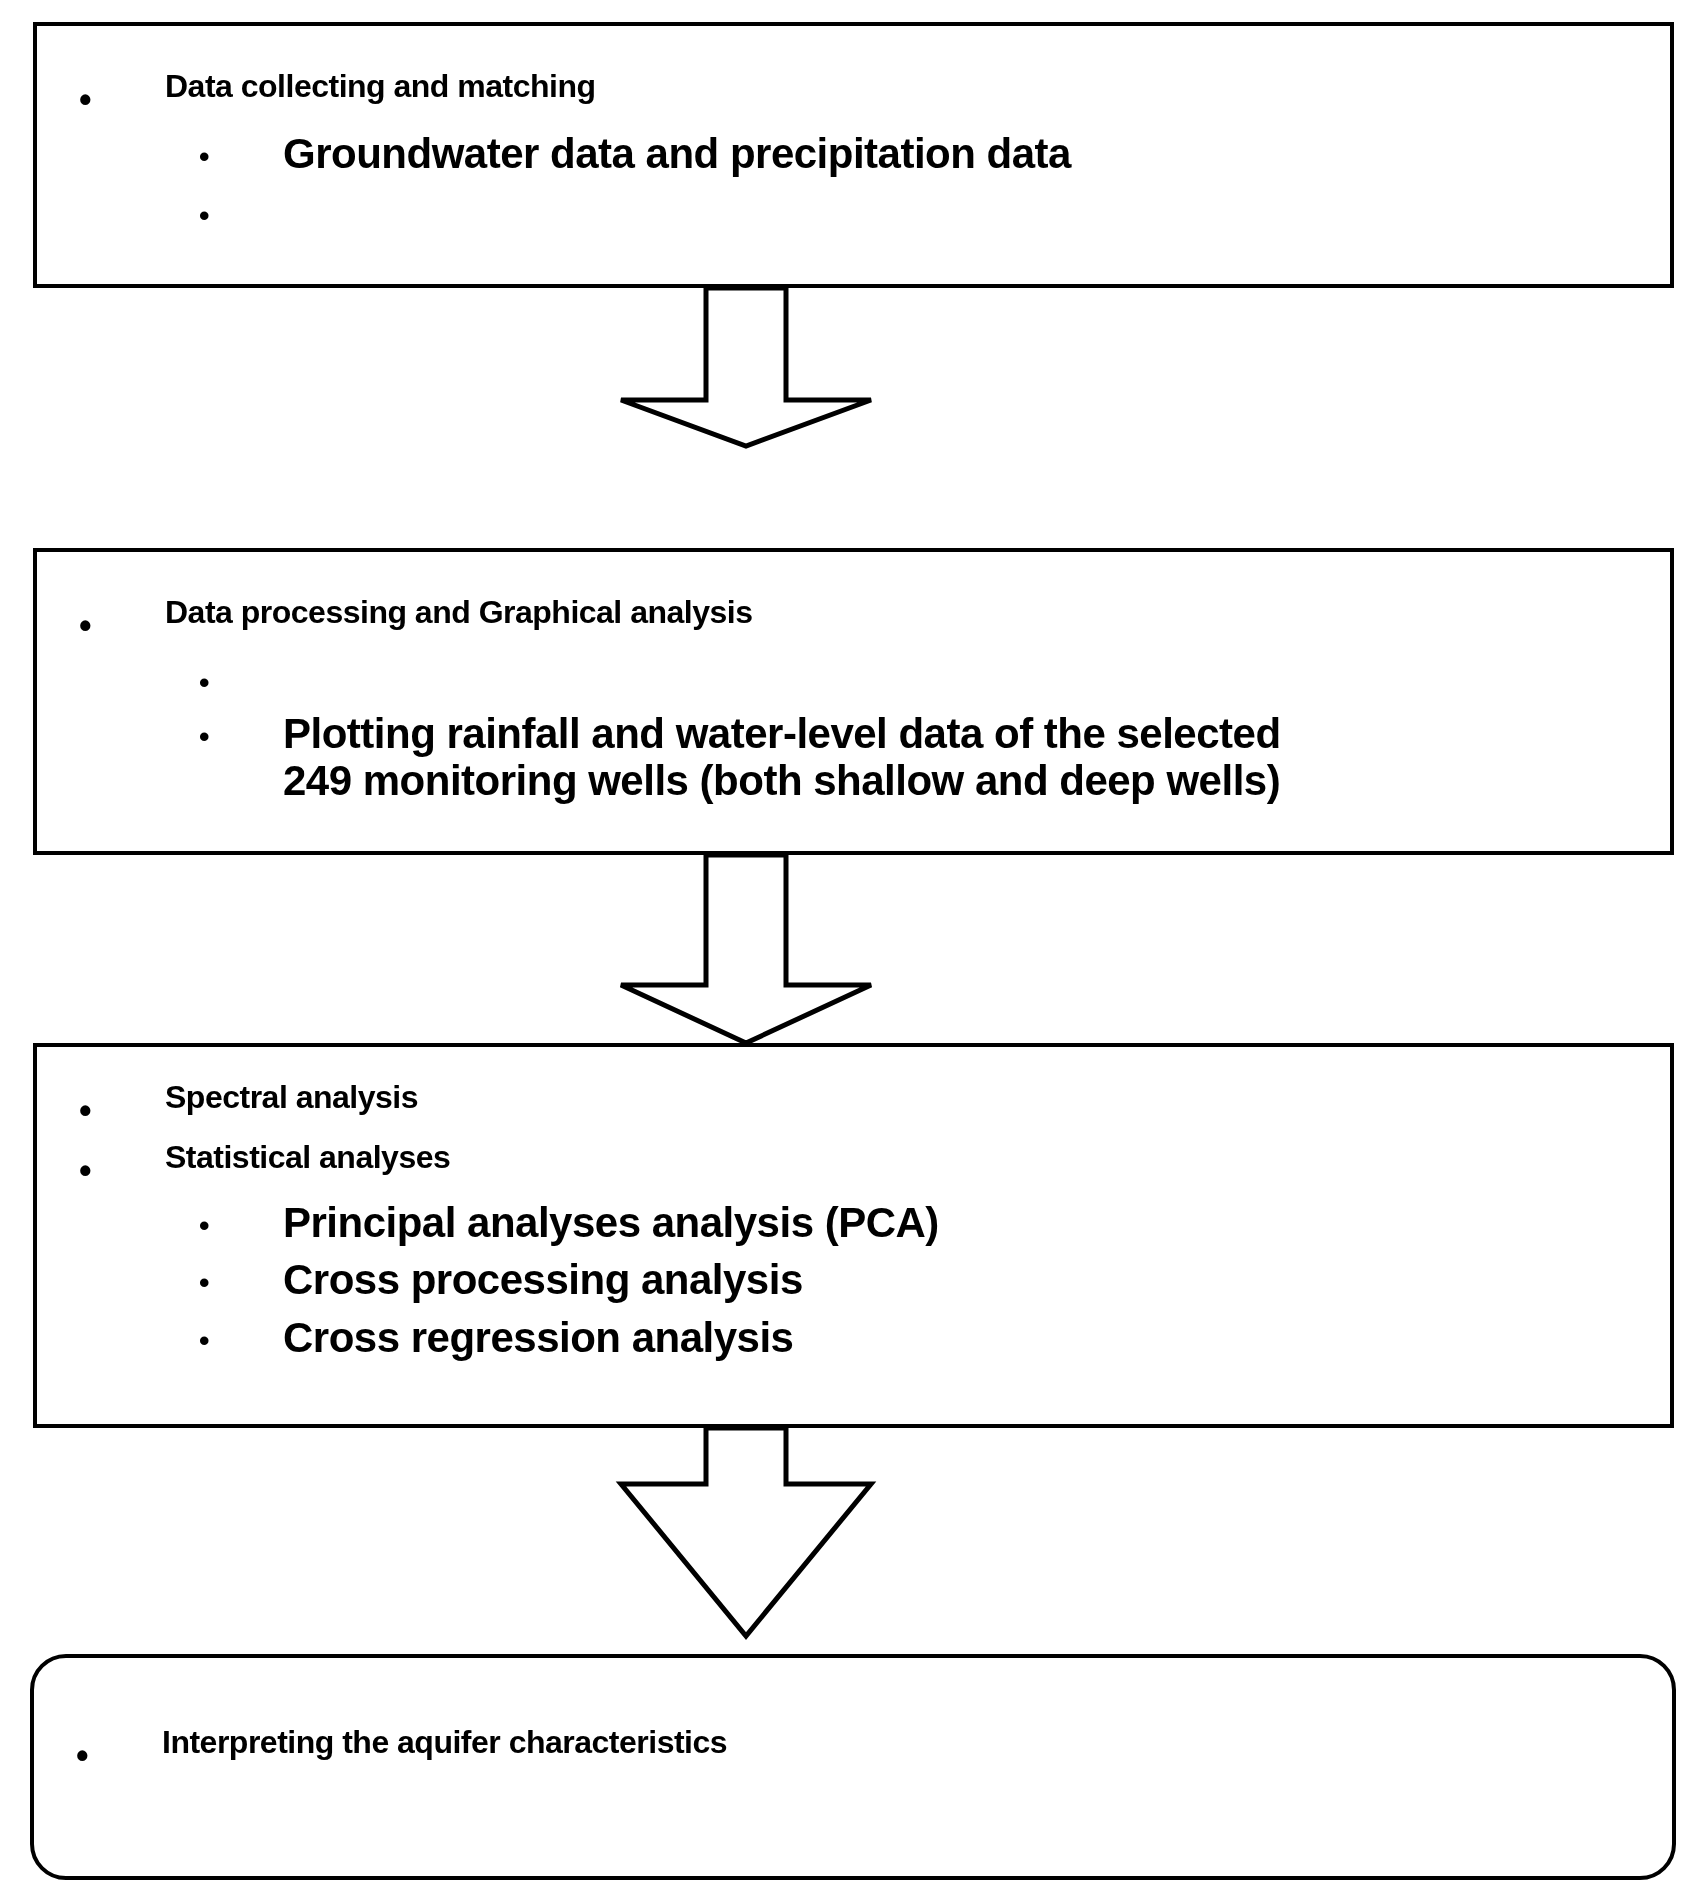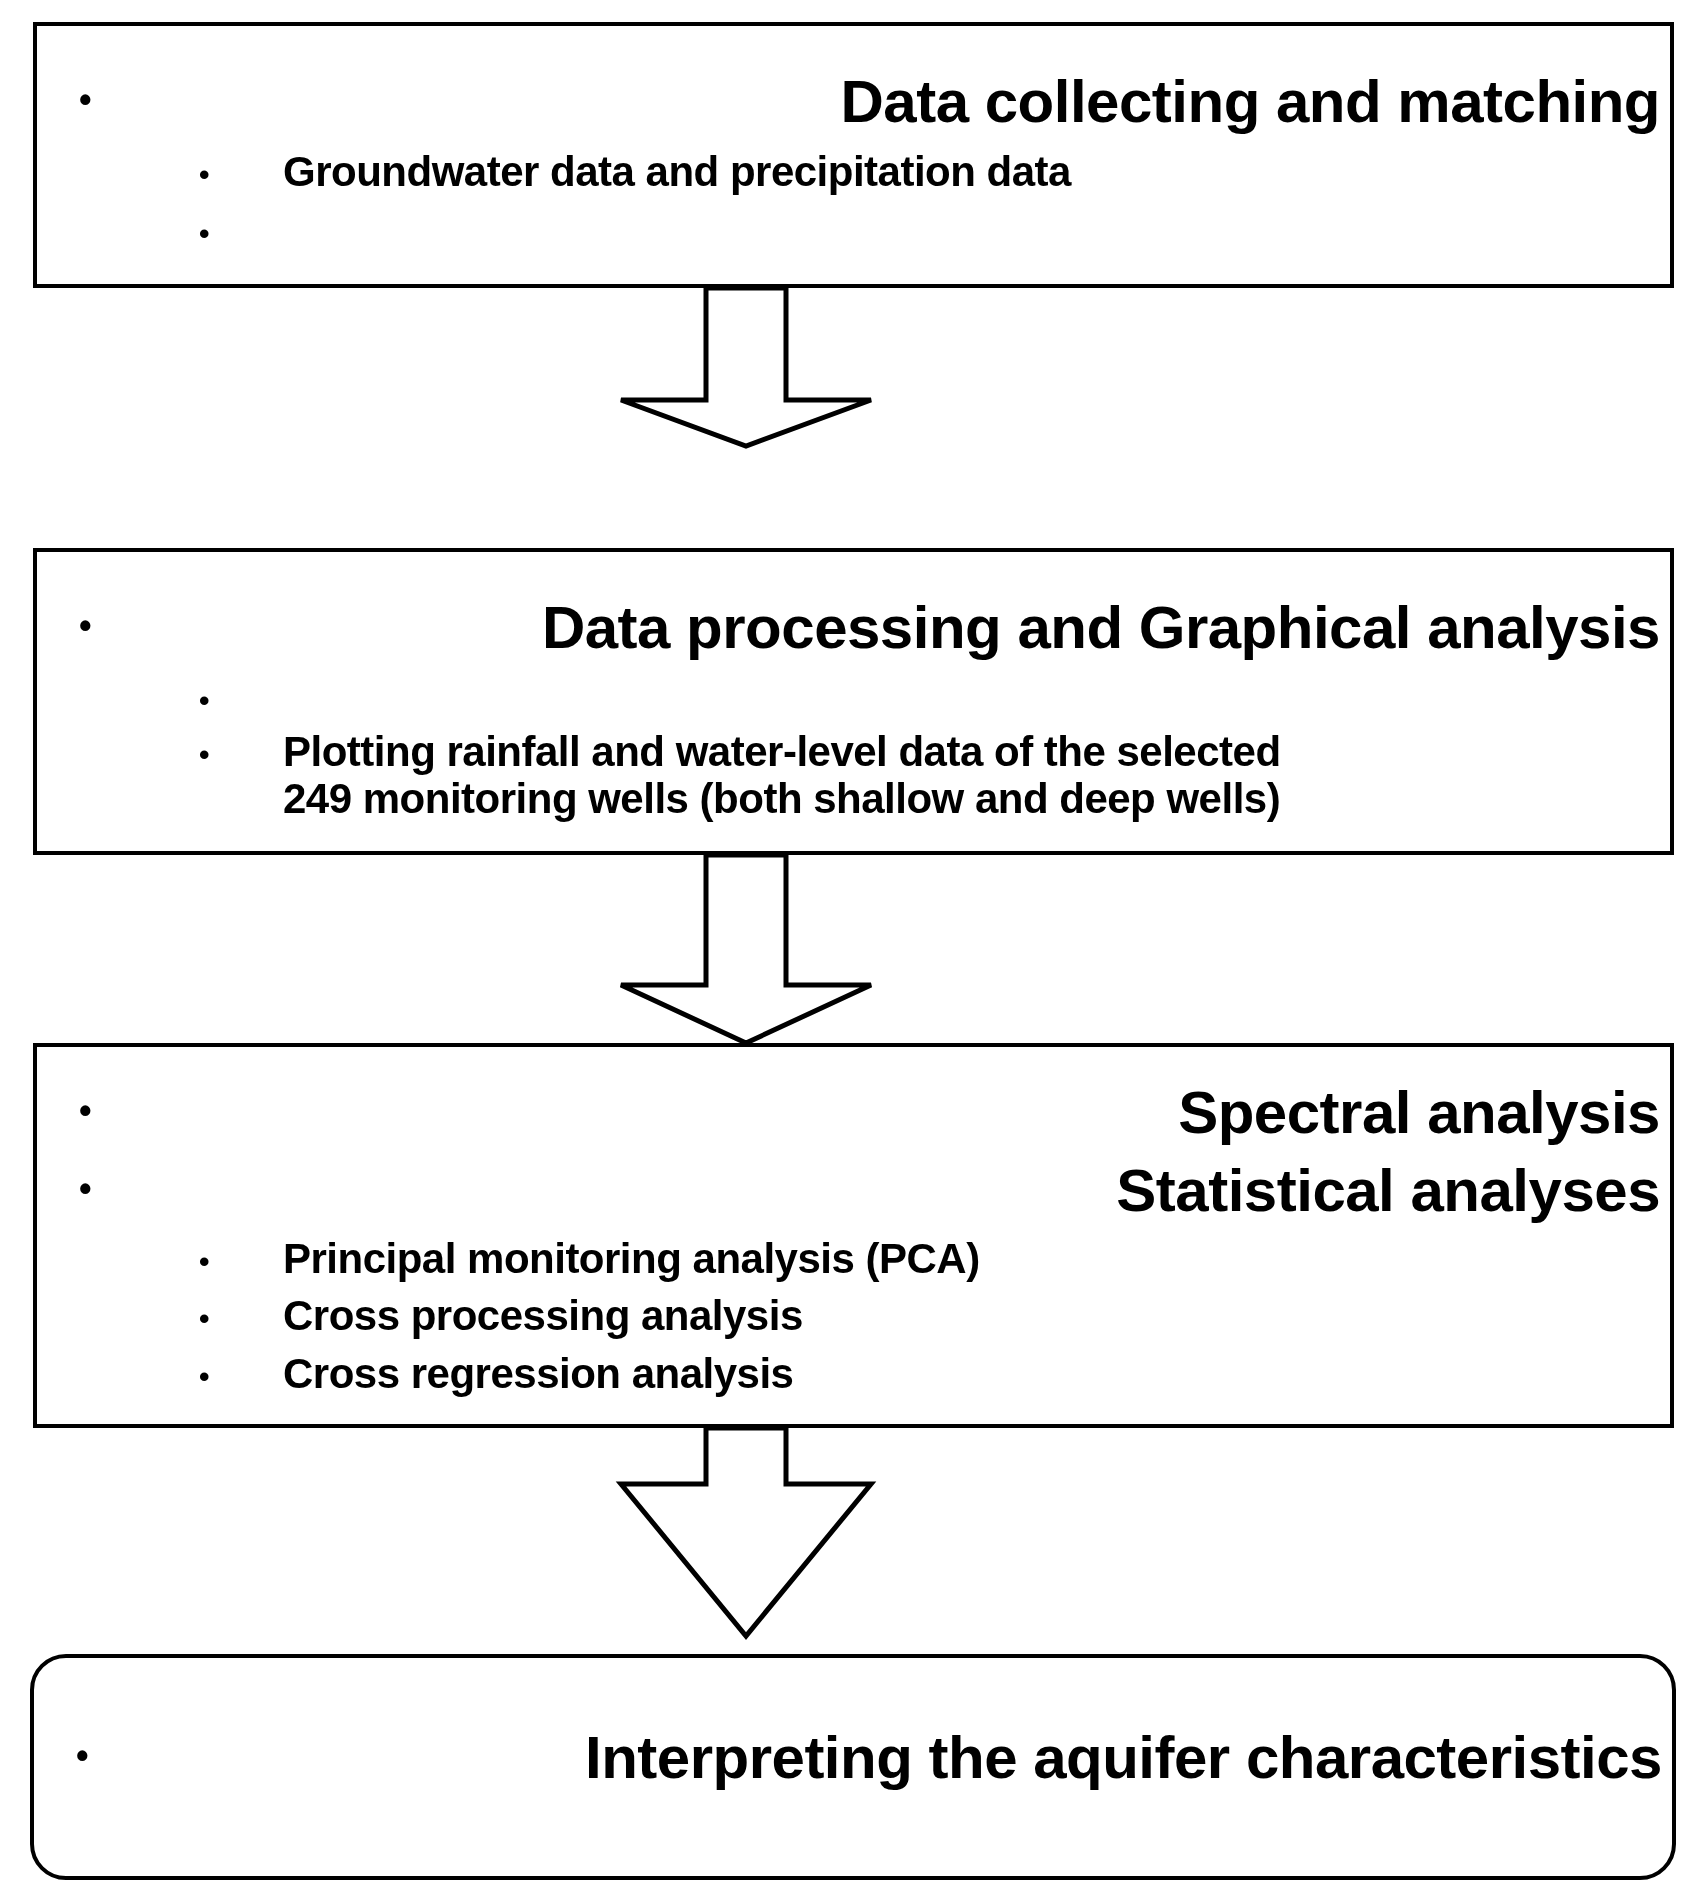--- a/index.html
+++ b/index.html
@@ -55,21 +55,21 @@
   .bullet-text {
     flex: 1 1 auto;
     font-weight: 700;
     letter-spacing: -0.5px;
     white-space: pre-line;
   }
 
   
   .lvl1 { margin-left: 20px; }
   .lvl1 .bullet-dot { width: 86px; font-size: 36px; padding-top: 14px; }
-  .lvl1 .bullet-text { font-size: 60px; text-align: right; }
+  .lvl1 .bullet-text { font-size: 32px; }
 
   
   .lvl2 { margin-left: 20px; }
   .lvl2 .bullet-dot { width: 204px; font-size: 30px; padding-top: 12px; text-indent: 120px; }
   .lvl2 .bullet-text { font-size: 42px; }
 
   
   #content-1 { position: absolute; left: 22px; top: 42px; right: 10px; }
   #content-2 { position: absolute; left: 22px; top: 42px; right: 10px; }
   #content-3 { position: absolute; left: 22px; top: 32px; right: 10px; }
@@ -164,21 +164,21 @@
         <span class="bullet-text">Spectral analysis</span>
       </div>
 
       <div class="bullet-row lvl1">
         <span class="bullet-dot">•</span>
         <span class="bullet-text">Statistical analyses</span>
       </div>
 
       <div class="bullet-row lvl2">
         <span class="bullet-dot">•</span>
-        <span class="bullet-text">Principal monitoring analysis (PCA)</span>
+        <span class="bullet-text">Principal analyses analysis (PCA)</span>
       </div>
 
       <div class="bullet-row lvl2">
         <span class="bullet-dot">•</span>
         <span class="bullet-text">Cross processing analysis</span>
       </div>
 
       <div class="bullet-row lvl2">
         <span class="bullet-dot">•</span>
         <span class="bullet-text">Cross regression analysis</span>

